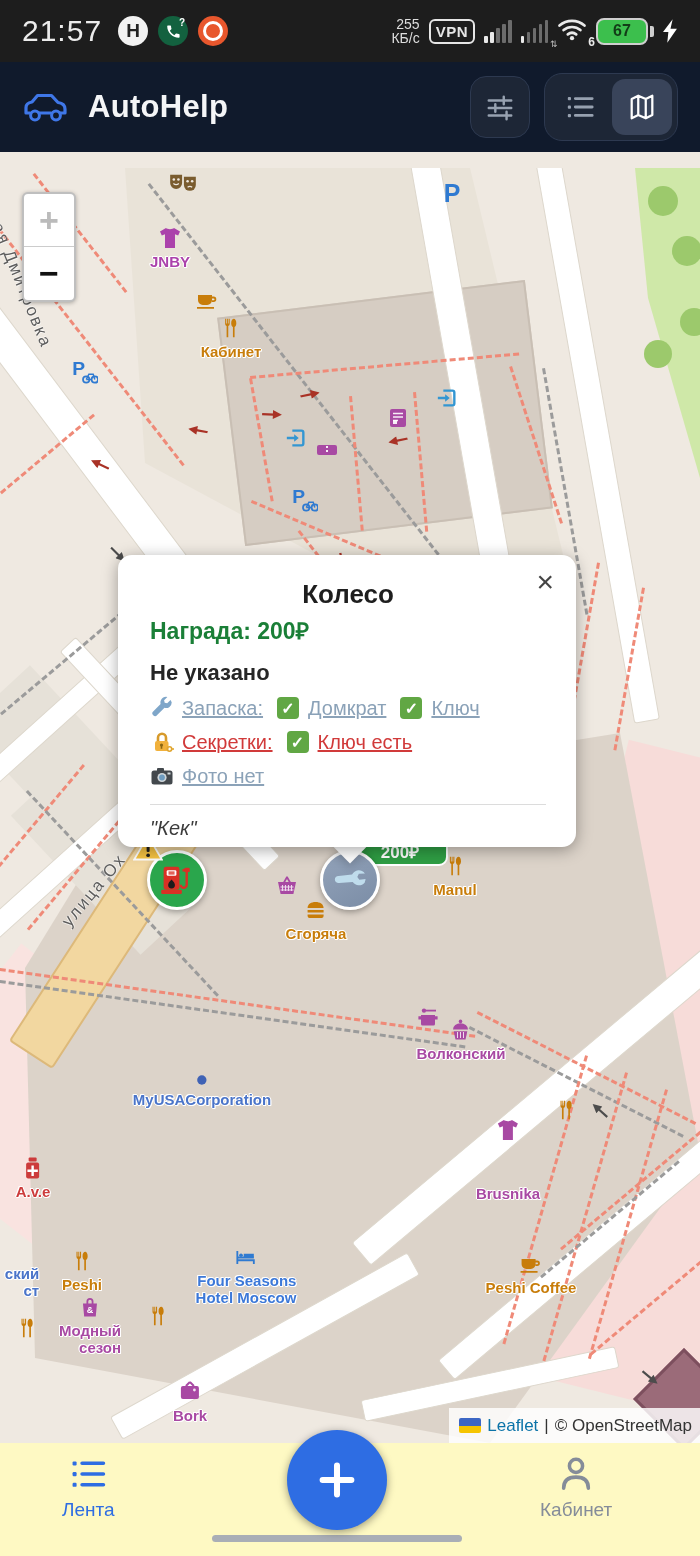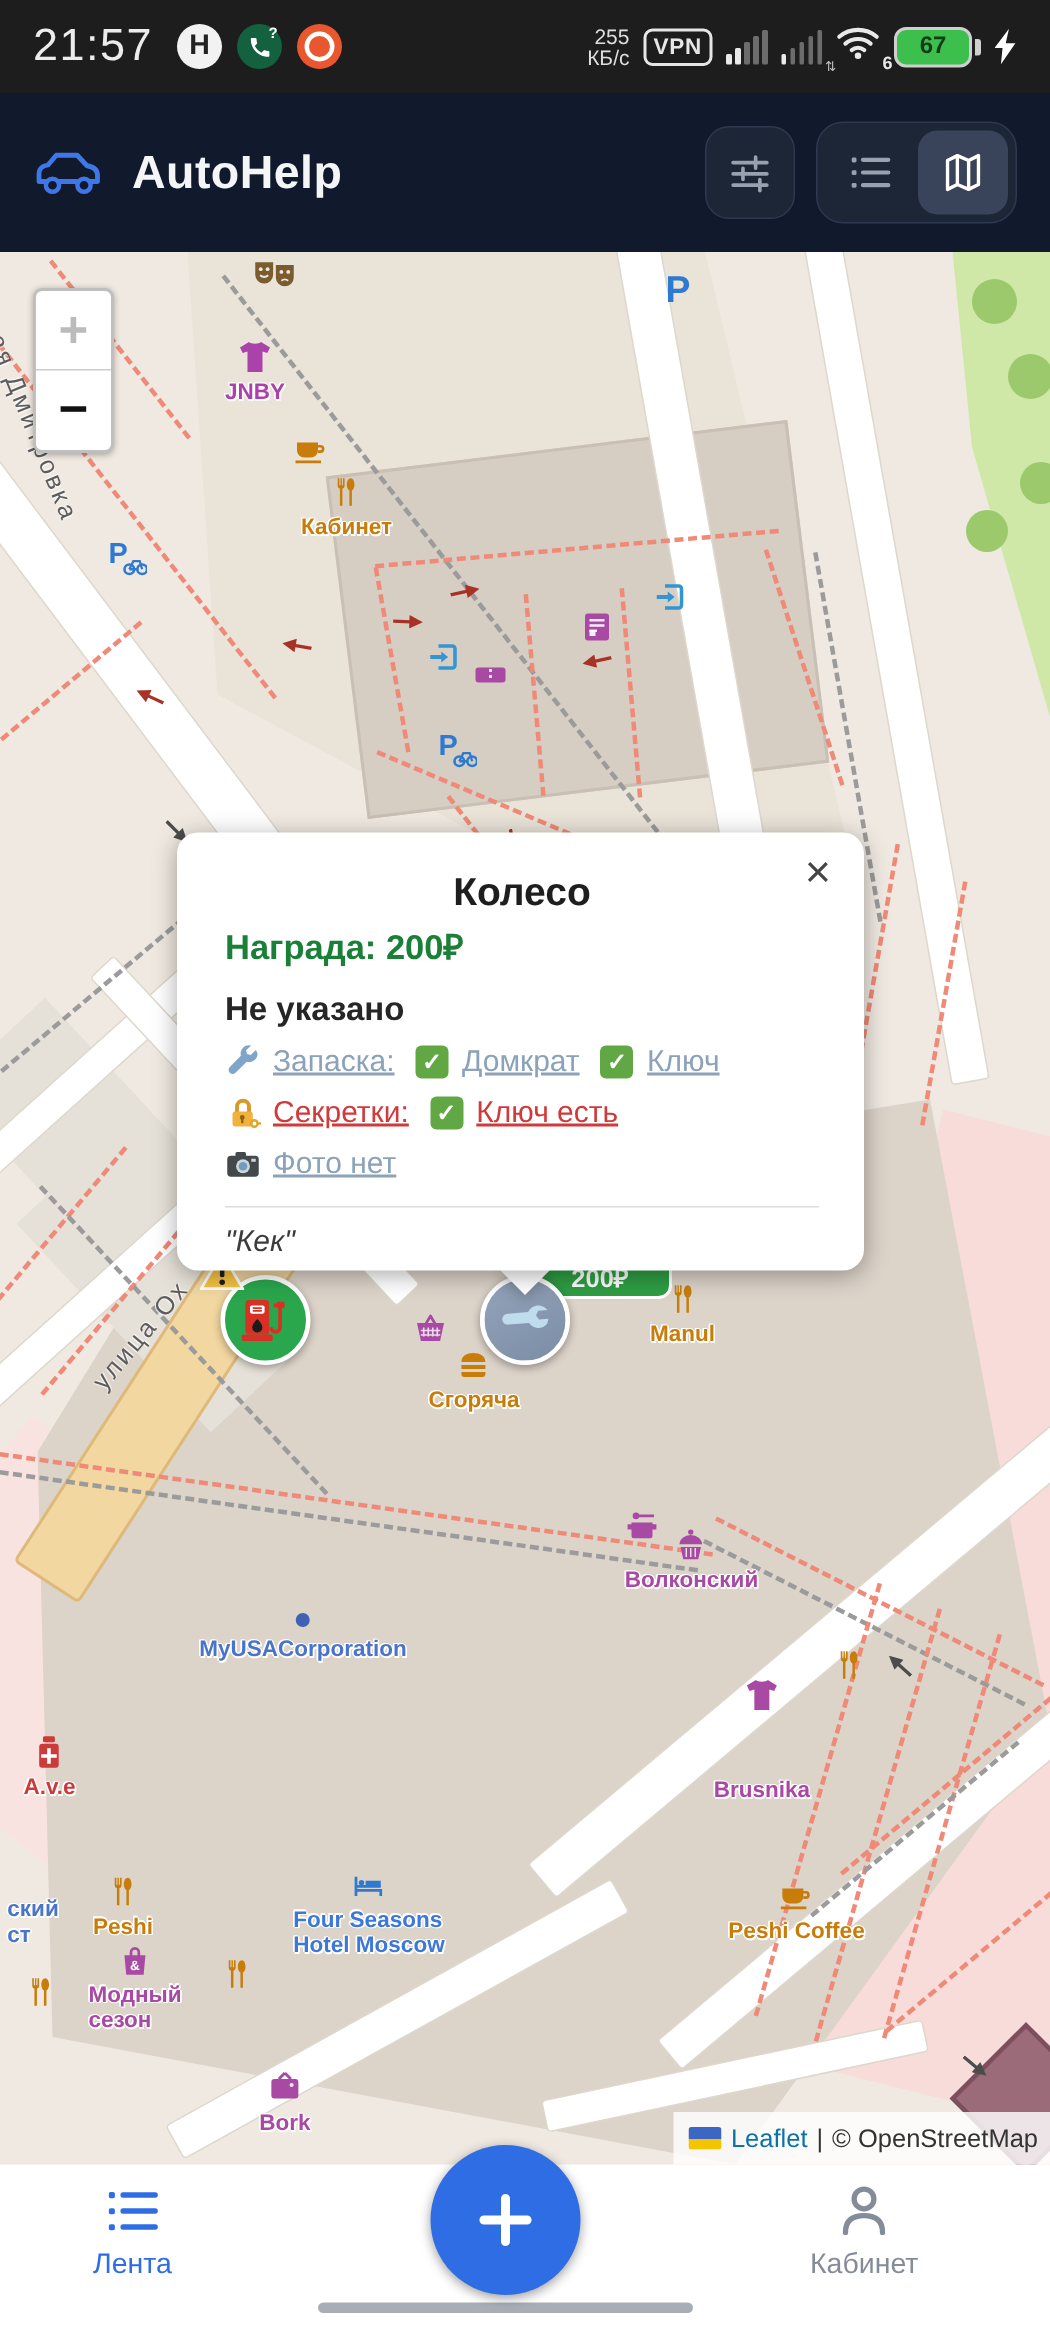--- a/index.html
+++ b/index.html
@@ -21,40 +21,40 @@
   .bars{display:flex;align-items:flex-end;gap:2.5px;height:24px;}
   .bars i{width:3.5px;background:#6c6c6c;border-radius:1px;display:block;}
   .bars i.on{background:#e9e9e9;}
   .wifi{position:relative;color:#e9e9e9;}
   .wifi .six{position:absolute;right:-8px;bottom:-3px;font-size:12px;color:#e9e9e9;font-weight:600;}
   .wifi .ar{position:absolute;left:-7px;bottom:-3px;font-size:9px;color:#bdbdbd;letter-spacing:-1px;}
   .batt{display:flex;align-items:center;gap:2px;}
   .batt .body{width:52px;height:27px;border:2.5px solid #cfcfcf;border-radius:8px;background:#3cbf4d;display:flex;align-items:center;justify-content:center;color:#123c17;font-size:16px;font-weight:bold;}
   .batt .nub{width:4px;height:11px;background:#cfcfcf;border-radius:0 2px 2px 0;}
   
-  .header{position:absolute;left:0;top:62px;width:700px;height:106px;background:#101a2c;display:flex;align-items:center;padding:0 22px;z-index:40;}
+  .header{position:absolute;left:0;top:62px;width:700px;height:90px;background:#101a2c;display:flex;align-items:center;padding:0 22px;z-index:40;}
   .brand{display:flex;align-items:center;gap:16px;}
   .brand .title{color:#f4f5f7;font-size:31px;font-weight:bold;letter-spacing:.3px;}
   .hbtn{width:60px;height:62px;border-radius:16px;background:#1d2636;border:1px solid #2d3950;display:flex;align-items:center;justify-content:center;color:#97a1b0;}
   .seg{margin-left:14px;height:68px;border-radius:18px;background:#1d2636;border:1px solid #2d3950;display:flex;align-items:center;padding:5px;gap:2px;}
   .seg .s{width:60px;height:56px;border-radius:13px;display:flex;align-items:center;justify-content:center;color:#97a1b0;}
   .seg .s.active{background:#39445a;color:#fff;}
   .hsp{margin-left:auto;display:flex;align-items:center;}
   
   .map{position:absolute;left:0;top:168px;width:700px;height:1275px;overflow:hidden;background:#efe9e1;}
   .lay{position:absolute;left:0;top:0;width:100%;height:100%;}
   .shape{position:absolute;}
   .road{position:absolute;background:#fff;border:1.5px solid #ddd7cc;border-radius:3px;}
   .dr{position:absolute;border-top:3px dashed #ef8a78;transform-origin:0 0;}
   .dg{position:absolute;border-top:3px dashed #9b9b9b;transform-origin:0 0;}
   .arr{position:absolute;color:#a93226;transform-origin:center;}
   .arr.gray{color:#4c4c4c;}
   .poi{position:absolute;transform:translate(-50%,-50%);display:flex;flex-direction:column;align-items:center;z-index:4;}
   .poi svg{display:block;}
-  .poi-lb{font-size:15px;font-weight:600;white-space:pre-line;text-align:left;line-height:17px;margin-top:3px;
+  .poi-lb{font-size:15px;font-weight:600;white-space:pre-line;text-align:right;line-height:17px;margin-top:3px;
     text-shadow:1px 0 0 #fff,-1px 0 0 #fff,0 1px 0 #fff,0 -1px 0 #fff,1px 1px 0 #fff,-1px -1px 0 #fff;}
   .street{position:absolute;color:#5d5d5d;font-size:17px;letter-spacing:2px;white-space:nowrap;transform-origin:0 0;z-index:3;
     text-shadow:1px 0 0 rgba(255,255,255,.6),-1px 0 0 rgba(255,255,255,.6);}
   .zoomctl{position:absolute;left:22px;top:24px;width:54px;border-radius:6px;background:#fff;border:2px solid rgba(0,0,0,.25);box-shadow:0 1px 4px rgba(0,0,0,.3);z-index:8;}
   .zoomctl .zb{height:53px;display:flex;align-items:center;justify-content:center;font-size:34px;font-weight:bold;}
   .zoomctl .zb.plus{color:#bbb;border-bottom:1px solid #ccc;}
   .zoomctl .zb.minus{color:#111;}
   .marker{position:absolute;width:60px;height:60px;border-radius:50%;border:3px solid #fff;box-shadow:0 2px 6px rgba(0,0,0,.35);display:flex;align-items:center;justify-content:center;transform:translate(-50%,-50%);z-index:6;}
   .marker.gas{background:#2aa64c;}
   .marker.sel{background:linear-gradient(150deg,#93a3ba,#7b8da6);}
@@ -75,21 +75,21 @@
   .pp-div{border-top:1px solid #dcdcdc;margin:16px 0 0 0;}
   .pp-comment{font-size:20px;font-style:italic;color:#3c3c3c;margin-top:12px;}
   
   .attrib{position:absolute;right:0;top:1240px;height:35px;background:rgba(255,255,255,.82);display:flex;align-items:center;padding:0 8px 0 10px;gap:6px;z-index:9;font-size:17px;}
   .attrib .lf{color:#0b73a8;}
   .attrib .sep,.attrib .osm{color:#333;}
   .flag{width:22px;height:15px;border-radius:2px;overflow:hidden;display:inline-block;}
   .flag .b{height:50%;background:#3c66c4;}
   .flag .y{height:50%;background:#f5c400;}
   
-  .bottomnav{position:absolute;left:0;top:1443px;width:700px;height:113px;background:#ffffff;z-index:20;}
+  .bottomnav{position:absolute;left:0;top:1443px;width:700px;height:113px;background:#fef9c3;z-index:20;}
   .nav-item{position:absolute;display:flex;flex-direction:column;align-items:center;gap:6px;}
   .nav-item .lb{font-size:19px;}
   .nav-feed{left:62px;top:12px;color:#2e6de3;}
   .nav-profile{left:540px;top:10px;color:#858c99;}
   .fab{position:absolute;left:287px;top:-13px;width:100px;height:100px;border-radius:50%;background:#2e6de3;display:flex;align-items:center;justify-content:center;box-shadow:0 2px 8px rgba(0,0,0,.4);z-index:25;}
   .homebar{position:absolute;left:212px;top:92px;width:250px;height:7px;border-radius:4px;background:#a9aeb6;}
   .hidden-defs{position:absolute;width:0;height:0;overflow:hidden;}
 </style>
 </head>
 <body>

